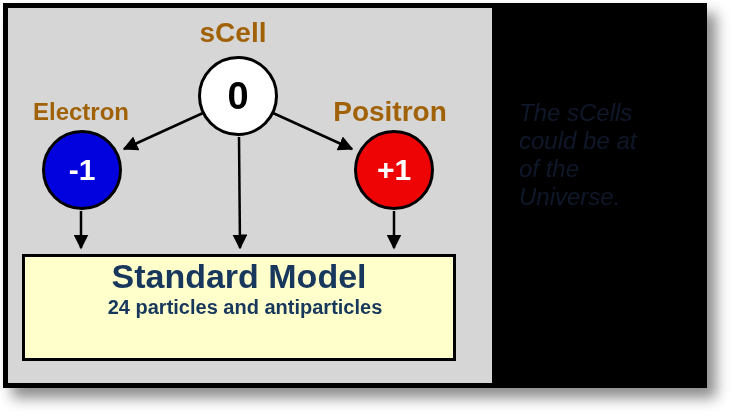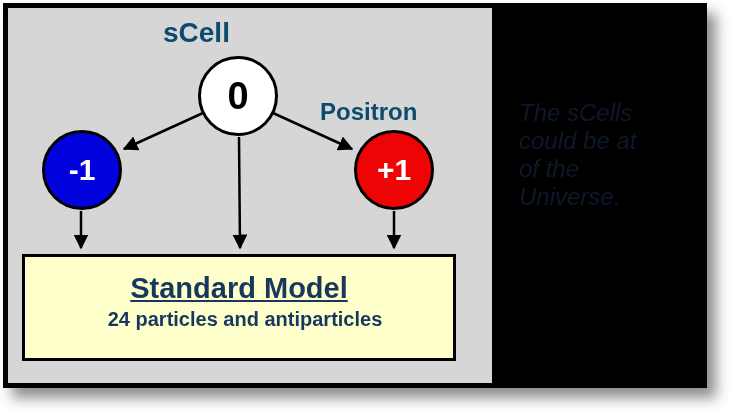--- a/index.html
+++ b/index.html
@@ -16,30 +16,30 @@
   .arrows { position:absolute; left:0; top:0; width:733px; height:419px;
             pointer-events:none; }
 
   .node { position:absolute; width:80px; height:80px; border:3px solid #000;
           border-radius:50%; display:flex; align-items:center; justify-content:center;
           font-weight:bold; }
   .node-scell    { left:198px; top:56px;  background:#FFFFFF; color:#000000; font-size:38px; }
   .node-electron { left:42px;  top:130px; background:#0202DF; color:#FFFFFF; font-size:30px; }
   .node-positron { left:354px; top:130px; background:#EE0404; color:#FFFFFF; font-size:30px; }
 
-  .node-label { position:absolute; width:140px; font-weight:bold;
-                color:#0c4a6e; }
+  .node-label { position:absolute; width:140px; text-align:center; font-weight:bold;
+                color:#a16207; }
   .label-scell    { left:163px; top:16px; font-size:28px; line-height:34px; }
   .label-electron { left:11px;  top:97px; font-size:24px; line-height:30px; }
-  .label-positron { left:320px; top:97px; font-size:24px; line-height:30px; }
+  .label-positron { left:320px; top:97px; font-size:28px; line-height:30px; }
 
   .sm-box { position:absolute; left:22px; top:254px; width:434px; height:107px;
             background:#FFFFCC; border:3px solid #000000; text-align:center;
             color:#17375D; font-weight:bold; }
-  .sm-title    { margin-top:16px; font-size:29px; line-height:31px;text-decoration:underline; }
+  .sm-title    { margin-top:4px; font-size:34px; line-height:31px; }
   .sm-subtitle { font-size:20px; line-height:26px; margin-top:2px;margin-left:12px; }
 
   .sidebar-text { position:absolute; left:519px; top:99px; width:186px;
                   color:#0f172a; font-style:italic; font-size:24px; line-height:28px; }
   .sidebar-text div { white-space:nowrap; }
 </style>
 </head>
 <body>
 
 <div class="page">
@@ -55,20 +55,21 @@
       </marker>
     </defs>
     <line x1="203" y1="113" x2="124" y2="149" stroke="#000" stroke-width="2.5" marker-end="url(#ah)"></line>
     <line x1="273" y1="113" x2="352" y2="149" stroke="#000" stroke-width="2.5" marker-end="url(#ah)"></line>
     <line x1="239" y1="137" x2="240" y2="248" stroke="#000" stroke-width="2.5" marker-end="url(#ah)"></line>
     <line x1="81" y1="211" x2="81" y2="248" stroke="#000" stroke-width="2.5" marker-end="url(#ah)"></line>
     <line x1="394" y1="211" x2="394" y2="248" stroke="#000" stroke-width="2.5" marker-end="url(#ah)"></line>
   </svg>
 
   <div class="node-label label-scell">sCell</div>
+  <div class="node-label label-electron">Electron</div>
   <div class="node-label label-positron">Positron</div>
 
   <div class="node node-scell">
     <span>0</span>
   </div>
   <div class="node node-electron">
     <span>-1</span>
   </div>
   <div class="node node-positron">
     <span>+1</span>

